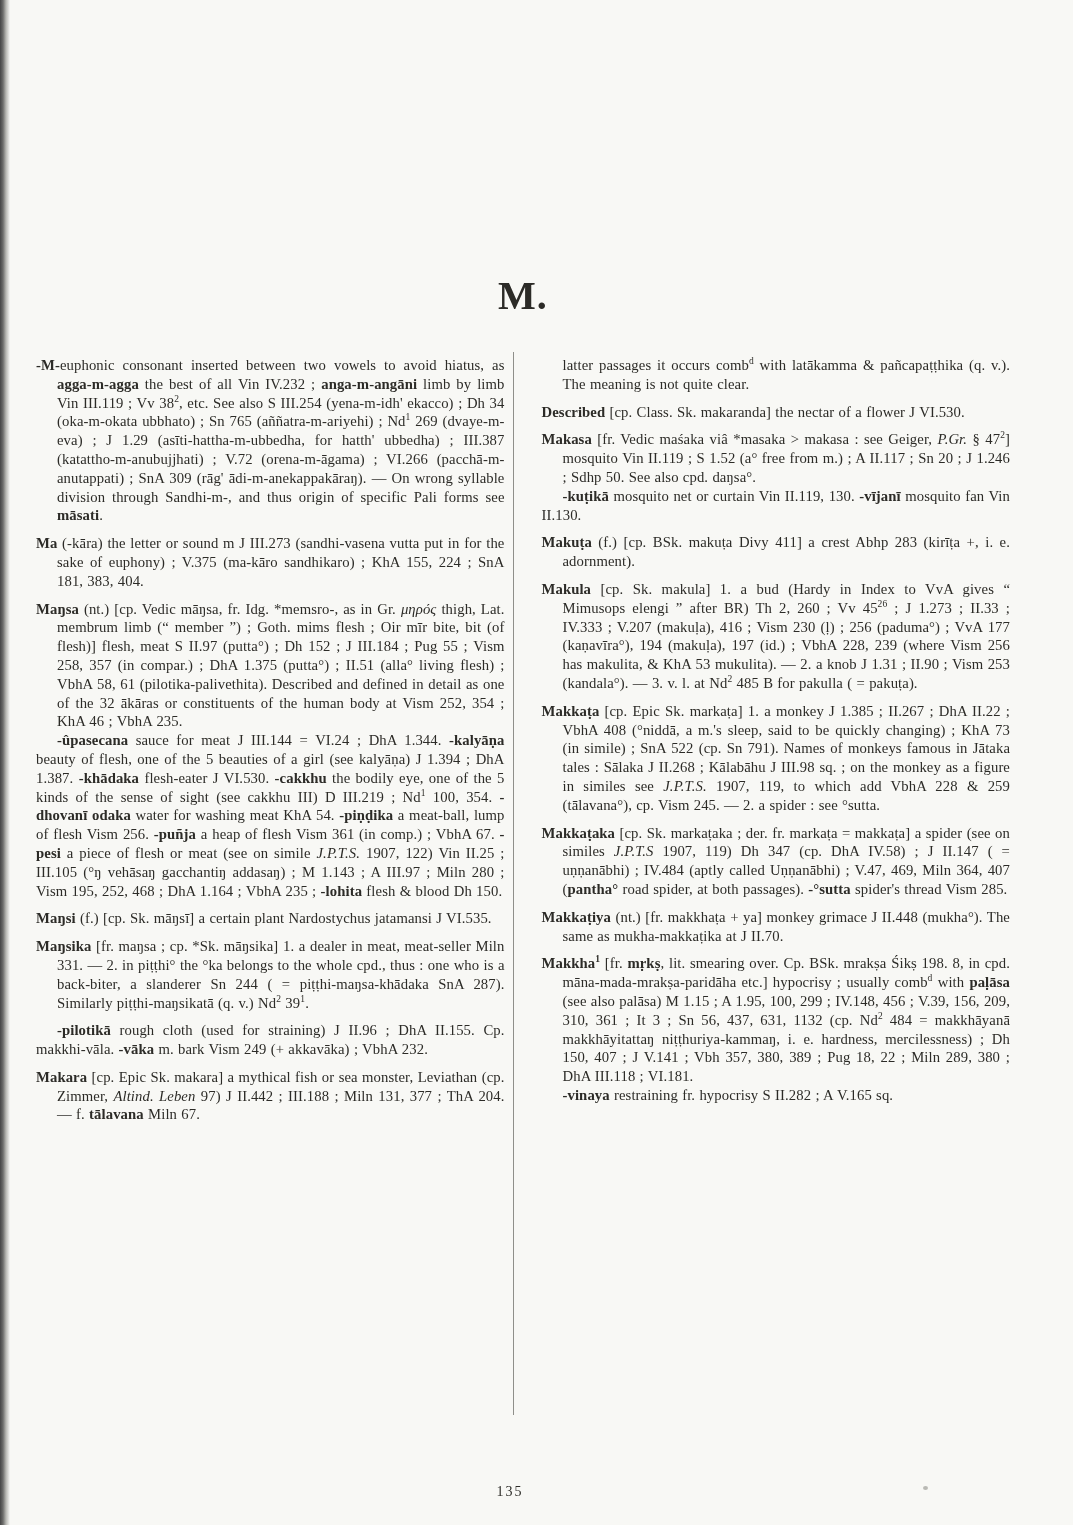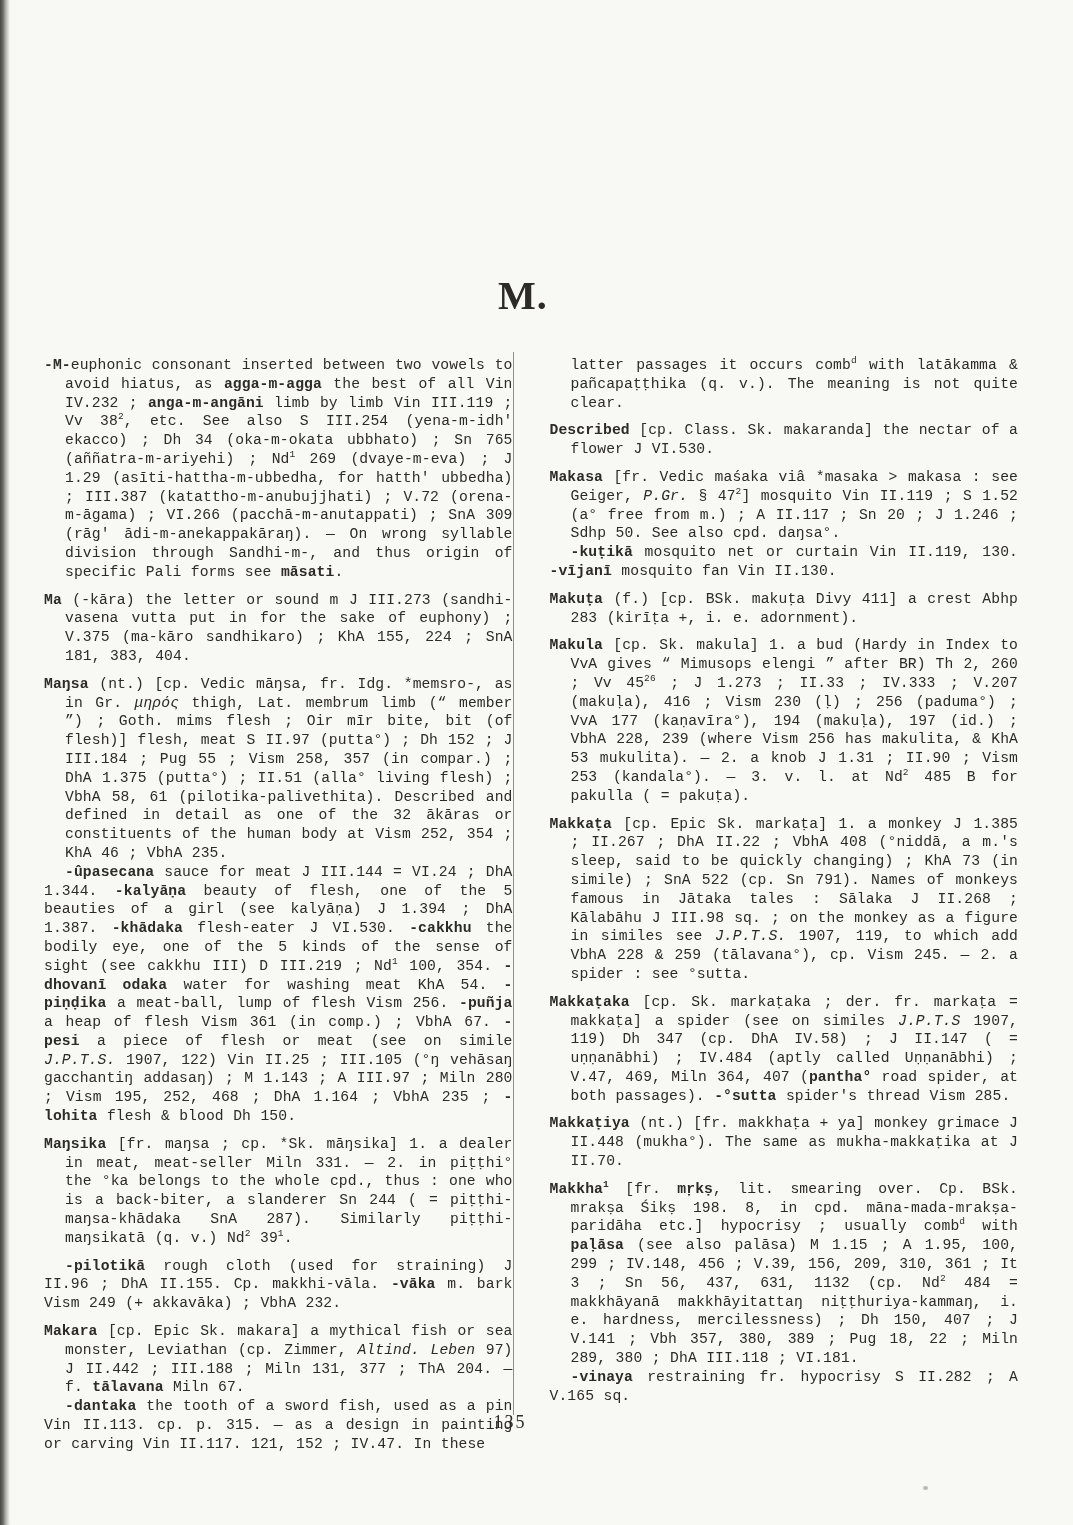--- a/index.html
+++ b/index.html
@@ -11,42 +11,42 @@
   }
   .scan-edge{
     position:absolute;left:0;top:0;width:10px;height:1525px;
     background:linear-gradient(to right,#454545 0px,#6d6d6b 3px,#b7b7b2 6px,rgba(248,248,245,0) 10px);
   }
   .page-heading{
     position:absolute;top:272px;left:36px;width:974px;
     text-align:center;font-size:40px;font-weight:bold;letter-spacing:1px;
   }
   .text-block{
-    position:absolute;top:356px;left:44px;width:974px;
-    display:flex;gap:37px;font-family:Liberation Mono, monospace;
+    position:absolute;top:356px;left:36px;width:974px;
+    display:flex;gap:37px;
   }
   .col{width:469px;}
   .column-divider{
     position:absolute;left:513px;top:352px;width:1px;height:1063px;
     background:#8f8f8a;
   }
   .entry{margin:0 0 9px 0;}
   .para{
     margin:0;font-size:14.7px;line-height:18.8px;text-align:justify;
     letter-spacing:0.1px;word-spacing:0.5px;
   }
   .hang{padding-left:21px;text-indent:-21px;}
   .sub{text-indent:21px;}
   .cont{padding-left:21px;}
   .run-b,.run-bsup{font-weight:bold;}
   .run-i{font-style:italic;}
   sup{font-size:9.5px;line-height:0;}
   .page-number{
-    position:absolute;top:1412px;left:36px;width:948px;
-    text-align:center;font-size:18px;letter-spacing:2px;
+    position:absolute;top:1484px;left:36px;width:948px;
+    text-align:center;font-size:14px;letter-spacing:2px;
   }
   .scan-speck{
     position:absolute;left:923px;top:1486px;width:5px;height:4px;
     background:#b9b9b4;border-radius:50%;
   }
 </style>
 </head>
 <body>
 
 <div class="scan-edge"></div>
@@ -62,28 +62,30 @@
       <p class="para hang"><span class="run-b">-M-</span>euphonic consonant inserted between two vowels to avoid hiatus, as <span class="run-b">agga-m-agga</span> the best of all Vin IV.232 ; <span class="run-b">anga-m-angāni</span> limb by limb Vin III.119 ; Vv 38<sup class="run-sup">2</sup>, etc. See also S III.254 (yena-m-idh' ekacco) ; Dh 34 (oka-m-okata ubbhato) ; Sn 765 (aññatra-m-ariyehi) ; Nd<sup class="run-sup">1</sup> 269 (dvaye-m-eva) ; J 1.29 (asīti-hattha-m-ubbedha, for hatth' ubbedha) ; III.387 (katattho-m-anubujjhati) ; V.72 (orena-m-āgama) ; VI.266 (pacchā-m-anutappati) ; SnA 309 (rāg' ādi-m-anekappakāraŋ). — On wrong syllable division through Sandhi-m-, and thus origin of specific Pali forms see <span class="run-b">māsati</span>.</p>
     </div>
     <div class="entry">
       <p class="para hang"><span class="run-b">Ma</span> (-kāra) the letter or sound m J III.273 (sandhi-vasena vutta put in for the sake of euphony) ; V.375 (ma-kāro sandhikaro) ; KhA 155, 224 ; SnA 181, 383, 404.</p>
     </div>
     <div class="entry">
       <p class="para hang"><span class="run-b">Maŋsa</span> (nt.) [cp. Vedic māŋsa, fr. Idg. *memsro-, as in Gr. <span class="run-i">μηρός</span> thigh, Lat. membrum limb (“ member ”) ; Goth. mims flesh ; Oir mīr bite, bit (of flesh)] flesh, meat S II.97 (putta°) ; Dh 152 ; J III.184 ; Pug 55 ; Vism 258, 357 (in compar.) ; DhA 1.375 (putta°) ; II.51 (alla° living flesh) ; VbhA 58, 61 (pilotika-palivethita).  Described and defined in detail as one of the 32 ākāras or constituents of the human body at Vism 252, 354 ; KhA 46 ; VbhA 235.</p>
       <p class="para sub"><span class="run-b">-ûpasecana</span> sauce for meat J III.144 = VI.24 ; DhA 1.344.  <span class="run-b">-kalyāṇa</span> beauty of flesh, one of the 5 beauties of a girl (see kalyāṇa) J 1.394 ; DhA 1.387.  <span class="run-b">-khādaka</span> flesh-eater J VI.530.  <span class="run-b">-cakkhu</span> the bodily eye, one of the 5 kinds of the sense of sight (see cakkhu III) D III.219 ; Nd<sup class="run-sup">1</sup> 100, 354.  <span class="run-b">-dhovanī odaka</span> water for washing meat KhA 54.  <span class="run-b">-piṇḍika</span> a meat-ball, lump of flesh Vism 256.  <span class="run-b">-puñja</span> a heap of flesh Vism 361 (in comp.) ; VbhA 67.  <span class="run-b">-pesi</span> a piece of flesh or meat (see on simile <span class="run-i">J.P.T.S.</span> 1907, 122) Vin II.25 ; III.105 (°ŋ vehāsaŋ gacchantiŋ addasaŋ) ; M 1.143 ; A III.97 ; Miln 280 ; Vism 195, 252, 468 ; DhA 1.164 ; VbhA 235 ;  <span class="run-b">-lohita</span> flesh &amp; blood Dh 150.</p>
     </div>
     <div class="entry">
+      <p class="para hang"><span class="run-b">Maŋsi</span> (f.) [cp. Sk. māŋsī] a certain plant Nardostychus jatamansi J VI.535.</p>
+    </div>
+    <div class="entry">
       <p class="para hang"><span class="run-b">Maŋsika</span> [fr. maŋsa ; cp. *Sk. māŋsika] 1. a dealer in meat, meat-seller Miln 331. — 2. in piṭṭhi° the °ka belongs to the whole cpd., thus : one who is a back-biter, a slanderer Sn 244 ( = piṭṭhi-maŋsa-khādaka SnA 287).  Similarly piṭṭhi-maŋsikatā (q. v.) Nd<sup class="run-sup">2</sup> 39<sup class="run-sup">1</sup>.</p>
     </div>
     <div class="entry">
       <p class="para sub"><span class="run-b">-pilotikā</span> rough cloth (used for straining) J II.96 ; DhA II.155.  Cp. makkhi-vāla.  <span class="run-b">-vāka</span> m. bark Vism 249 (+ akkavāka) ; VbhA 232.</p>
     </div>
     <div class="entry">
       <p class="para hang"><span class="run-b">Makara</span> [cp. Epic Sk. makara] a mythical fish or sea monster, Leviathan (cp. Zimmer, <span class="run-i">Altind. Leben</span> 97) J II.442 ; III.188 ; Miln 131, 377 ; ThA 204. — f. <span class="run-b">tālavana</span> Miln 67.</p>
-      <p class="para sub"><span class="run-b">-dantaka</span> the tooth of a sword fish, used as a pin Vin II.113. cp. p. 315. — as a design in painting or carving Vin II.117. 121, 152 ; IV.47.  In these</p>
     </div>
   </div>
 
   <div class="col">
     <div class="entry">
       <p class="para cont">latter passages it occurs comb<sup class="run-sup">d</sup> with latākamma &amp; pañcapaṭṭhika (q. v.).  The meaning is not quite clear.</p>
     </div>
     <div class="entry">
       <p class="para hang"><span class="run-b">Described</span> [cp. Class. Sk. makaranda] the nectar of a flower J VI.530.</p>
     </div>

